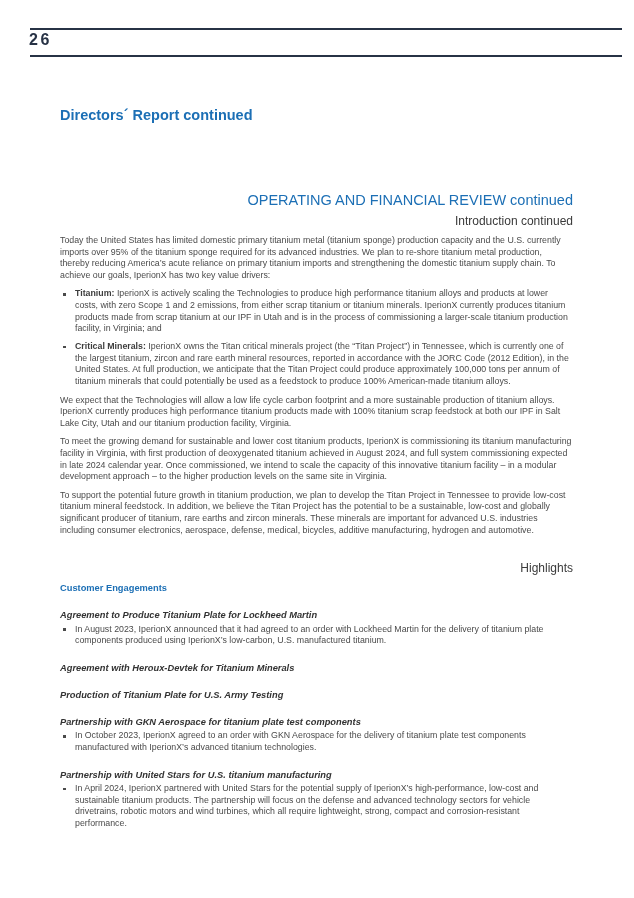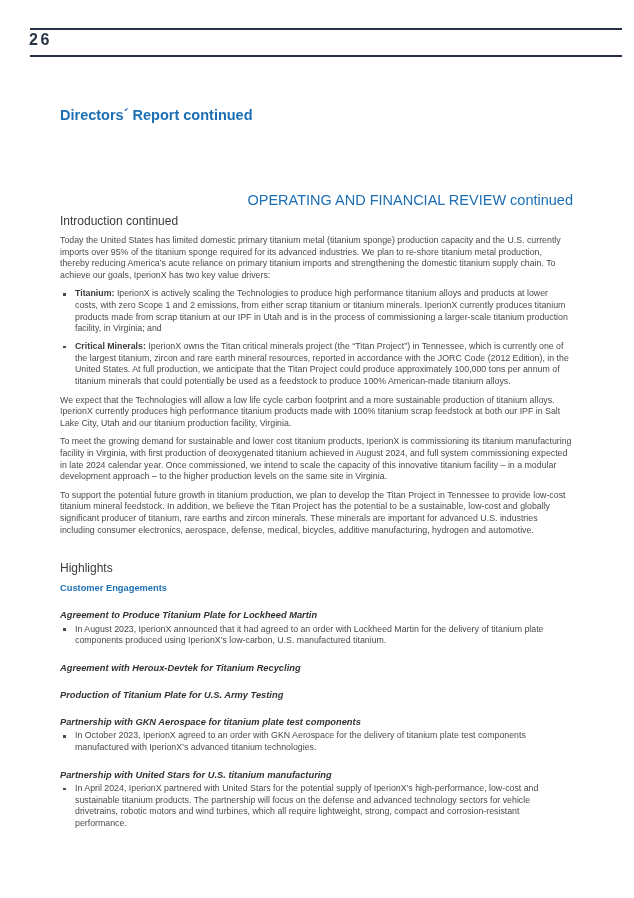--- a/index.html
+++ b/index.html
@@ -28,21 +28,21 @@
   .report-title {
     font-size:14.5px; font-weight:bold; color:#1c6fb5;
     line-height:16px; margin:0 0 69px 0;
   }
   .section-title {
     font-size:14.5px; font-weight:normal; color:#1c6fb5;
     line-height:16px; margin:0 0 6px 0;text-align:right;
   }
   .sub-heading {
     font-size:12px; font-weight:normal; color:#3a3a3a;
-    line-height:14px; margin:0 0 7px 0;
+    line-height:14px; margin:0 0 7px 0;text-align:right;
   }
   p.body {
     font-size:8.8px; line-height:11.6px; margin:0 0 7px 0;
     color:#4a4a4a;
   }
   ul.bullets {
     list-style:none; margin:0 0 7px 0; padding:0;
   }
   ul.bullets li {
     position:relative; padding-left:15px;
@@ -96,21 +96,21 @@
 
   <h3 class="sub-heading highlights-heading">Highlights</h3>
 
   <h4 class="category">Customer Engagements</h4>
 
   <h5 class="hl-title">Agreement to Produce Titanium Plate for Lockheed Martin</h5>
   <ul class="bullets hl">
     <li>In August 2023, IperionX announced that it had agreed to an order with Lockheed Martin for the delivery of titanium plate components produced using IperionX’s low-carbon, U.S. manufactured titanium.</li>
   </ul>
 
-  <h5 class="hl-title">Agreement with Heroux-Devtek for Titanium Recycling</h5>
+  <h5 class="hl-title">Agreement with Heroux-Devtek for Titanium Minerals</h5>
 
   <h5 class="hl-title">Production of Titanium Plate for U.S. Army Testing</h5>
 
   <h5 class="hl-title">Partnership with GKN Aerospace for titanium plate test components</h5>
   <ul class="bullets hl">
     <li>In October 2023, IperionX agreed to an order with GKN Aerospace for the delivery of titanium plate test components manufactured with IperionX’s advanced titanium technologies.</li>
   </ul>
 
   <h5 class="hl-title">Partnership with United Stars for U.S. titanium manufacturing</h5>
   <ul class="bullets hl">

